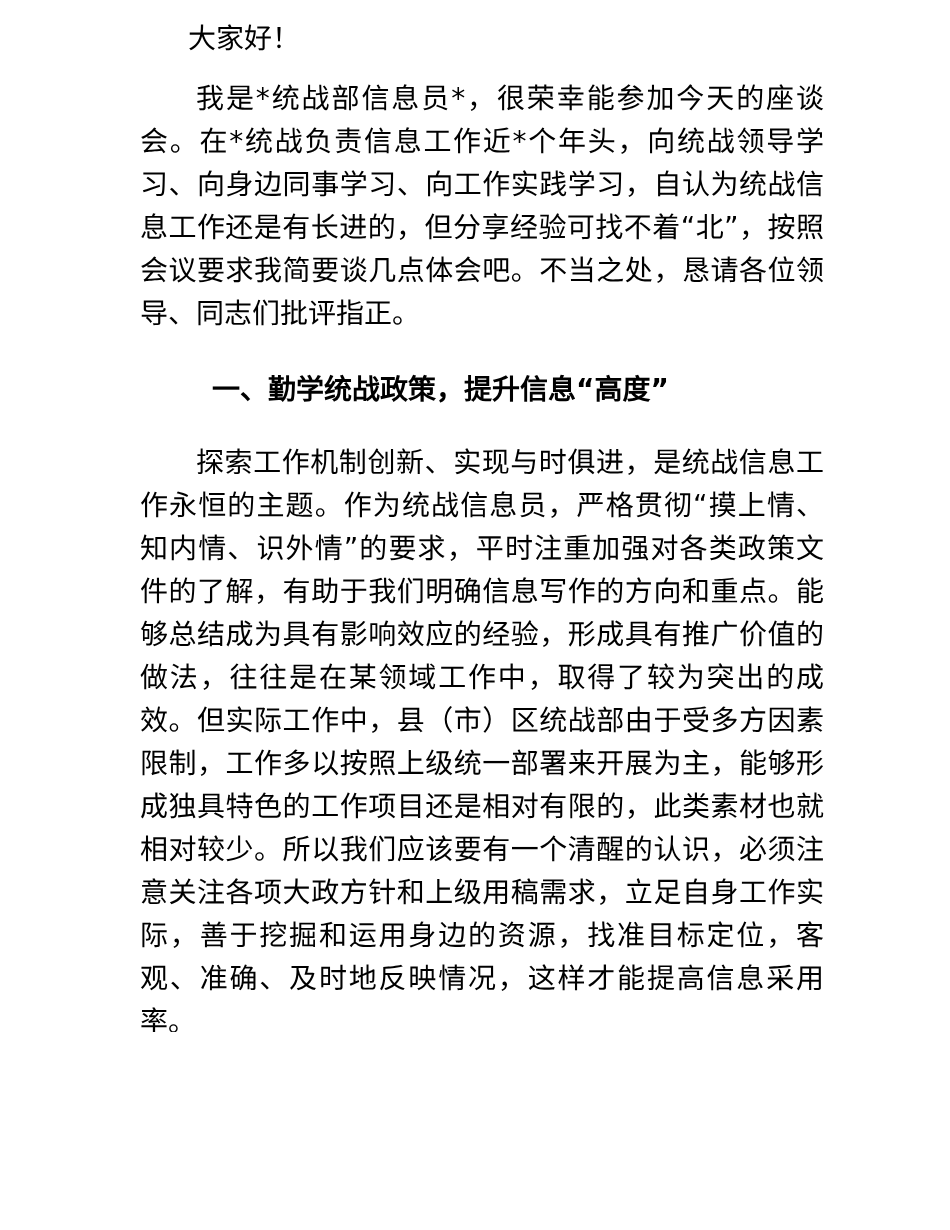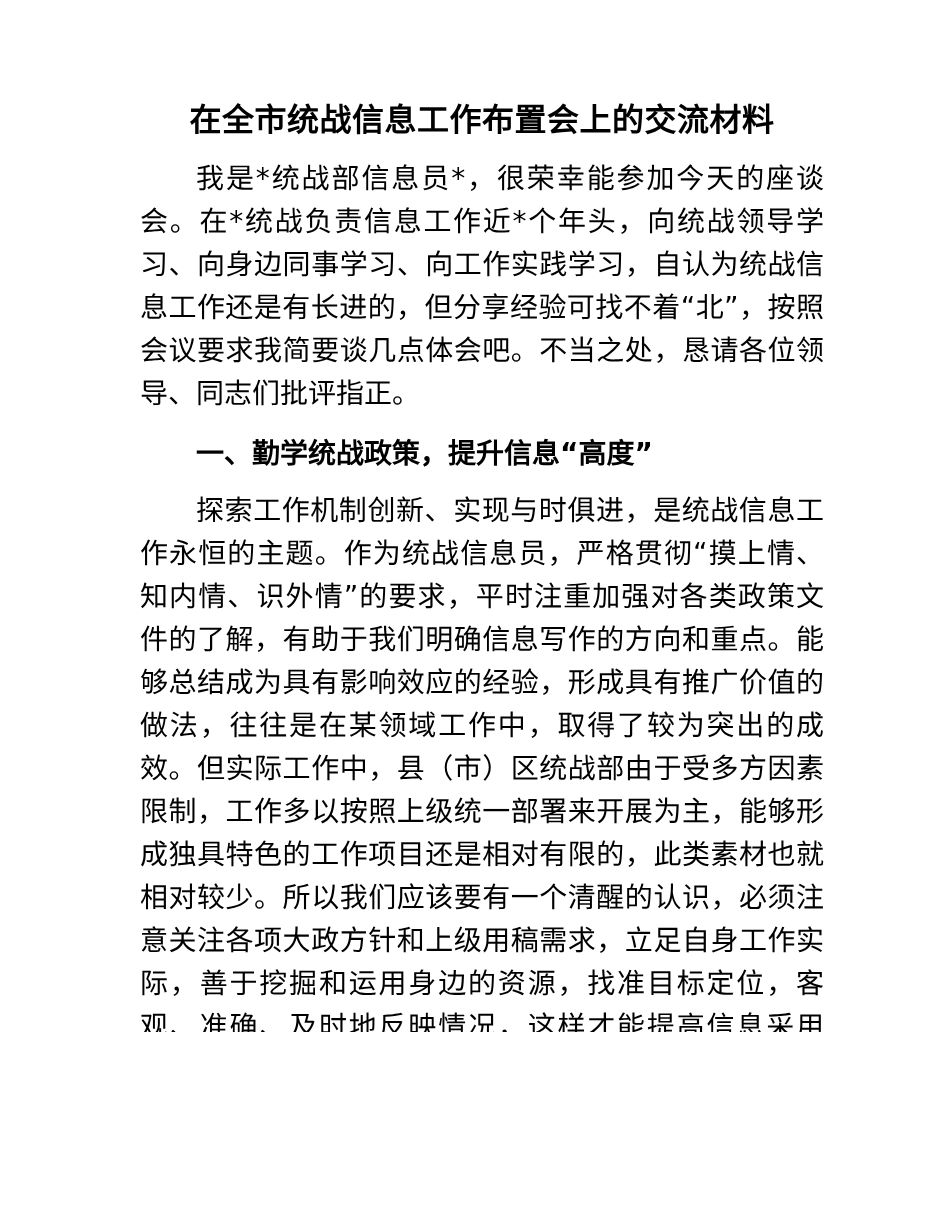--- a/index.html
+++ b/index.html
@@ -56,21 +56,21 @@
     padding-top: 17px;
     text-indent: 56px;
     text-align: justify;
     text-justify: inter-ideograph;
     word-break: break-all;
   }
   .section-heading {
     font-size: 28px;
     font-weight: bold;
     line-height: 43px;
-    margin: 0;
+    margin: 16px;
     padding-top: 17px;
     text-indent: 56px;
     text-align: left;
     white-space: nowrap;
   }
   .para.tight {
     padding-top: 14px;
   }
   .clip-bottom {
     position: absolute;
@@ -80,23 +80,23 @@
     height: 198px;
     background: #ffffff;
   }
 </style>
 </head>
 <body>
 
 <div class="page">
   <div class="content">
 
-    <h1 class="doc-title">在全市统战信息工作布置会上的交流材料</h1>
 
 
+    <p class="salutation second">大家好！</p>
 
     <p class="para">我是*统战部信息员*，很荣幸能参加今天的座谈会。在*统战负责信息工作近*个年头，向统战领导学习、向身边同事学习、向工作实践学习，自认为统战信息工作还是有长进的，但分享经验可找不着“北”，按照会议要求我简要谈几点体会吧。不当之处，恳请各位领导、同志们批评指正。</p>
 
     <h2 class="section-heading">一、勤学统战政策，提升信息“高度”</h2>
 
     <p class="para tight">探索工作机制创新、实现与时俱进，是统战信息工作永恒的主题。作为统战信息员，严格贯彻“摸上情、知内情、识外情”的要求，平时注重加强对各类政策文件的了解，有助于我们明确信息写作的方向和重点。能够总结成为具有影响效应的经验，形成具有推广价值的做法，往往是在某领域工作中，取得了较为突出的成效。但实际工作中，县（市）区统战部由于受多方因素限制，工作多以按照上级统一部署来开展为主，能够形成独具特色的工作项目还是相对有限的，此类素材也就相对较少。所以我们应该要有一个清醒的认识，必须注意关注各项大政方针和上级用稿需求，立足自身工作实际，善于挖掘和运用身边的资源，找准目标定位，客观、准确、及时地反映情况，这样才能提高信息采用率。</p>
 
   </div>
 
   <div class="clip-bottom"></div>

